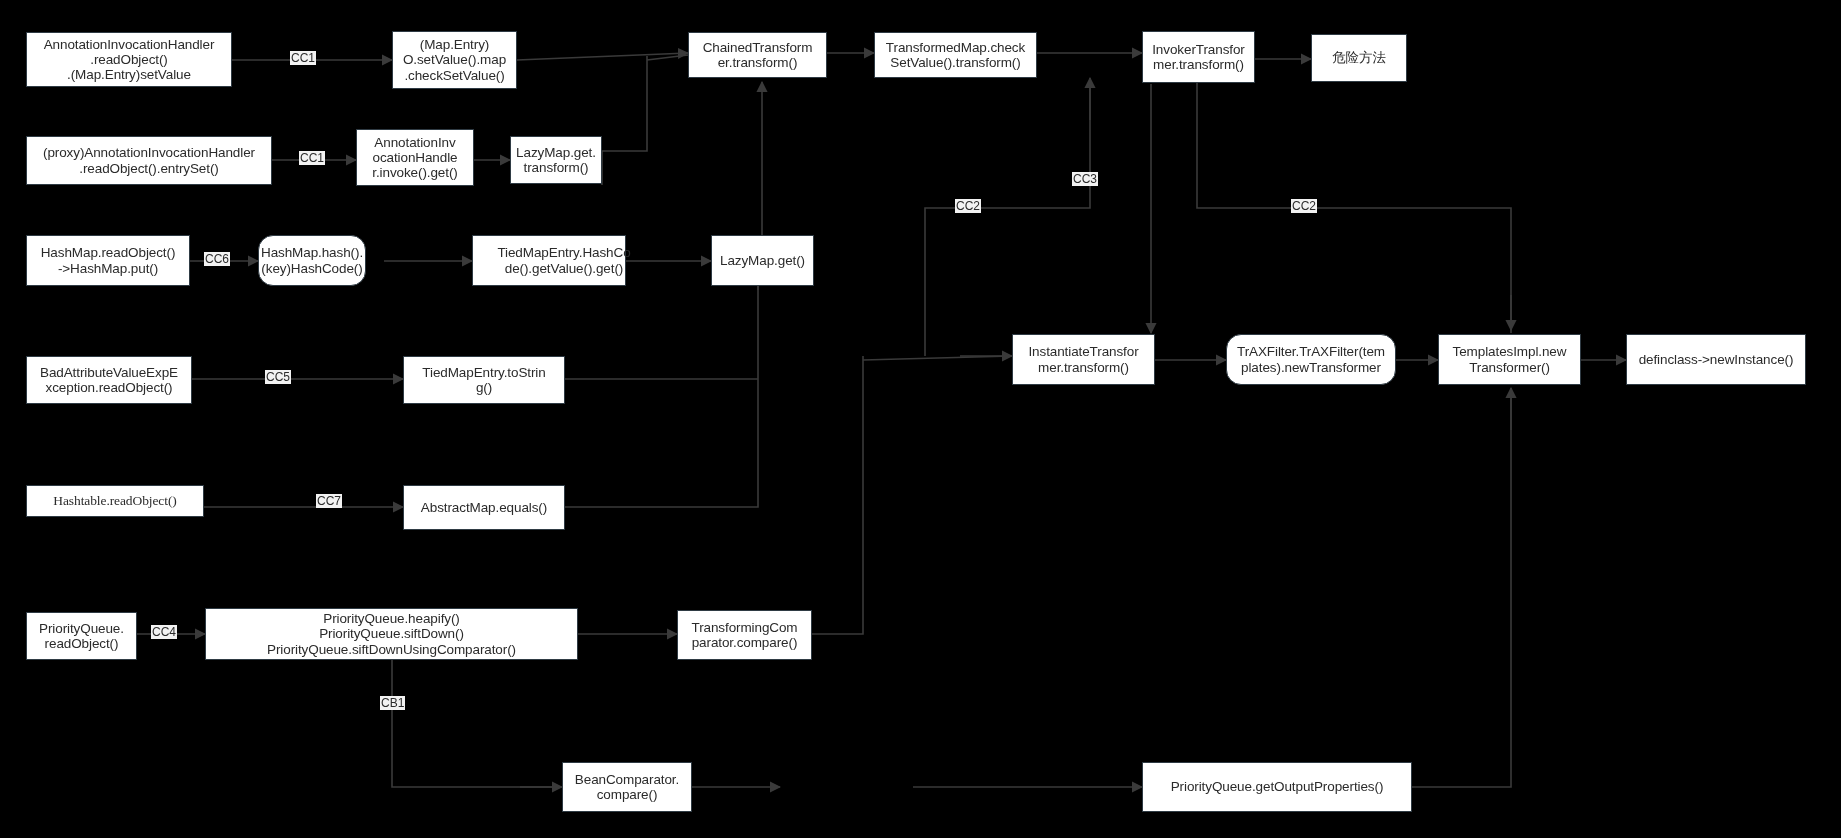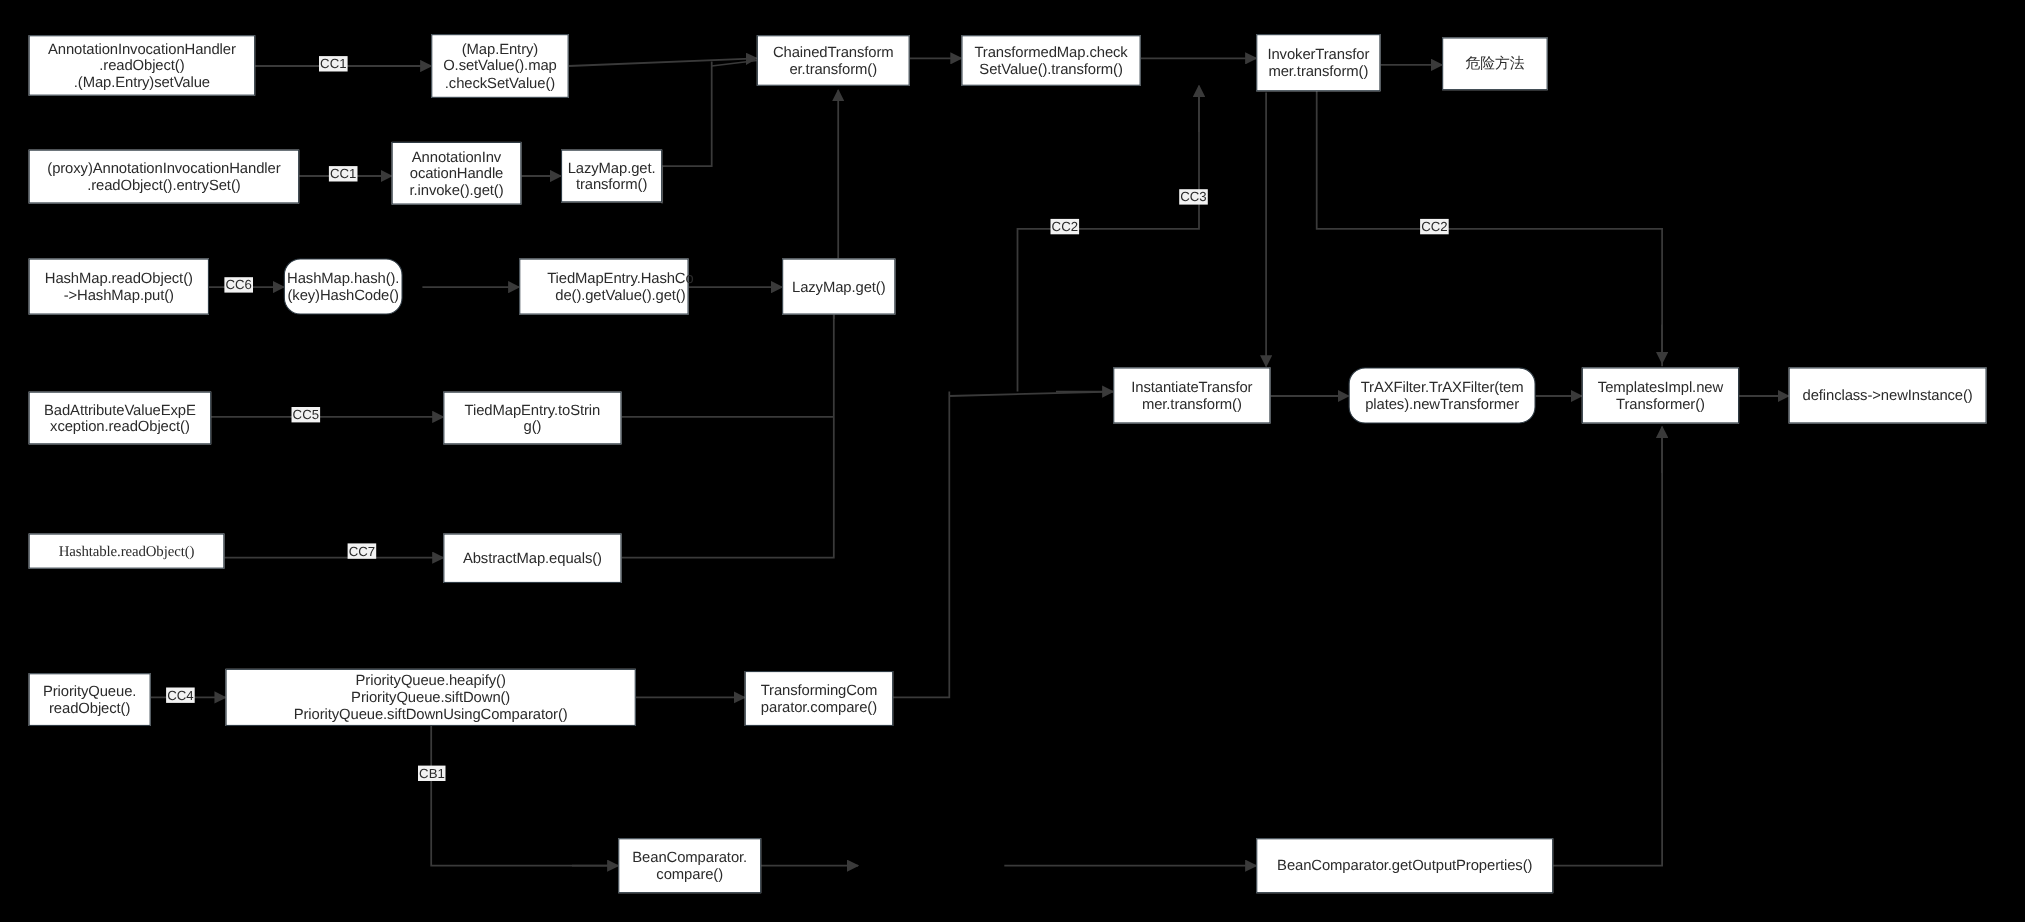--- a/index.html
+++ b/index.html
@@ -203,21 +203,21 @@
 PriorityQueue.siftDown()
 PriorityQueue.siftDownUsingComparator()</div>
 
   <div class="node" style="left:677px; top:610px; width:135px; height:50px;">TransformingCom
 parator.compare()</div>
 
   <div class="node" style="left:562px; top:762px; width:130px; height:50px;">BeanComparator.
 compare()</div>
 
 
-  <div class="node" style="left:1142px; top:762px; width:270px; height:50px;">BeanComparator.getOutputProperties()</div>
+  <div class="node" style="left:1142px; top:762px; width:270px; height:50px;">PriorityQueue.getOutputProperties()</div>
 
   <div class="edge-label" style="left:290px; top:51px;">CC1</div>
 
   <div class="edge-label" style="left:299px; top:151px;">CC1</div>
 
   <div class="edge-label" style="left:204px; top:252px;">CC6</div>
 
   <div class="edge-label" style="left:265px; top:370px;">CC5</div>
 
   <div class="edge-label" style="left:289px; top:494px;margin-left:27px;">CC7</div>

